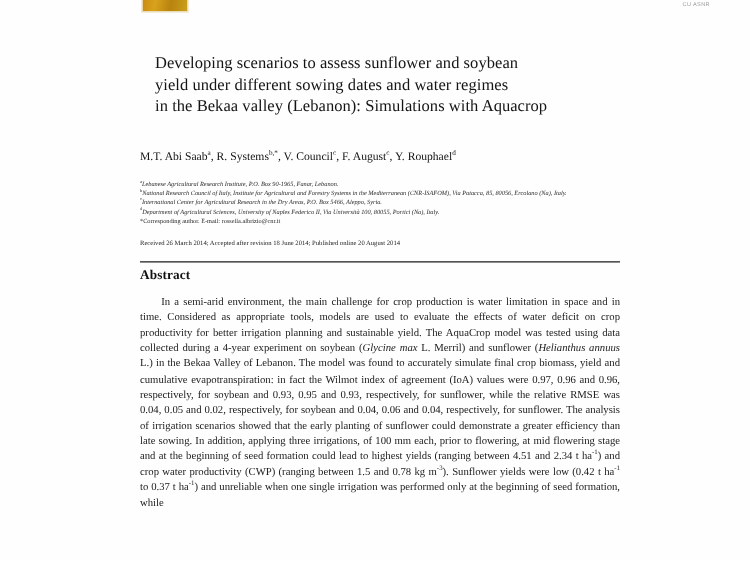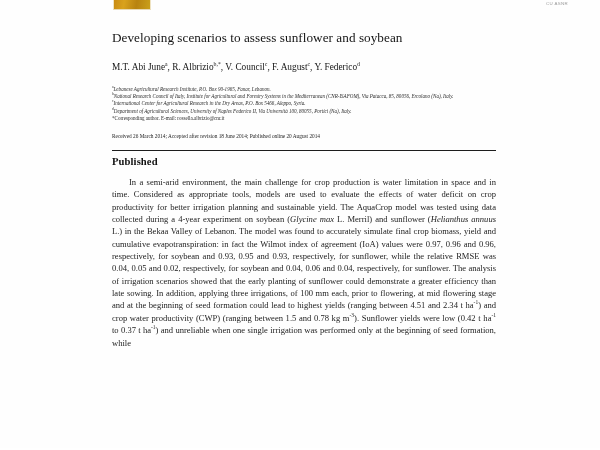--- a/index.html
+++ b/index.html
@@ -55,21 +55,21 @@
 
   
   .content {
     position: absolute;
     left: 112px;
     top: 0;
     width: 384px;
   }
 
   .title {
-    margin: 0;
+    margin: 12px;
     padding-top: 29px;
     font-size: 13.2px;
     font-weight: normal;
     line-height: 17.5px;
     letter-spacing: 0.05px;
     color: #141414;
   }
   .title .tl { display: block; white-space: nowrap; }
 
   .authors {
@@ -150,42 +150,44 @@
 
   <div class="masthead">
     <div class="journal-logo"></div>
     <div class="society-mark">CU ASNR</div>
   </div>
 
   <div class="content">
 
     <h1 class="title">
       <span class="tl">Developing scenarios to assess sunflower and soybean</span>
+      <span class="tl">yield under different sowing dates and water regimes</span>
+      <span class="tl">in the Bekaa valley (Lebanon): Simulations with Aquacrop</span>
     </h1>
 
     <p class="authors">
-      <span>M.T. Abi June</span><sup>a</sup>,
-      <span>R. Albrizio</span><sup>b,*</sup>,
+      <span>M.T. Abi Saab</span><sup>a</sup>,
+      <span>R. Systems</span><sup>b,*</sup>,
       <span>V. Council</span><sup>c</sup>,
       <span>F. August</span><sup>c</sup>,
-      <span>Y. Federico</span><sup>d</sup>
+      <span>Y. Rouphael</span><sup>d</sup>
     </p>
 
     <div class="affiliations">
       <span class="aff"><sup>a</sup><span>Lebanese Agricultural Research Institute, P.O. Box 90-1965, Fanar, Lebanon.</span></span>
       <span class="aff"><sup>b</sup><span>National Research Council of Italy, Institute for Agricultural and Forestry Systems in the Mediterranean (CNR-ISAFOM), Via Patacca, 85, 80056, Ercolano (Na), Italy.</span></span>
       <span class="aff"><sup>c</sup><span>International Center for Agricultural Research in the Dry Areas, P.O. Box 5466, Aleppo, Syria.</span></span>
       <span class="aff"><sup>d</sup><span>Department of Agricultural Sciences, University of Naples Federico II, Via Università 100, 80055, Portici (Na), Italy.</span></span>
       <span class="aff corr">*Corresponding author. E-mail: rossella.albrizio@cnr.it</span>
     </div>
 
     <p class="dates">Received 26 March 2014; Accepted after revision 18 June 2014; Published online 20 August 2014</p>
 
     <div class="rule"></div>
 
-    <h2 class="abstract-heading">Published</h2>
+    <h2 class="abstract-heading">Abstract</h2>
 
     <p class="abstract-body" id="abstract-body"><span>In a semi-arid environment, the main challenge for crop production is water limitation in space and in time. Considered as appropriate tools, models are used to evaluate the effects of water deficit on crop productivity for better irrigation planning and sustainable yield. The AquaCrop model was tested using data collected during a 4-year experiment on soybean (</span><i>Glycine max</i><span> L. Merril) and sunflower (</span><i>Helianthus annuus</i><span> L.) in the Bekaa Valley of Lebanon. The model was found to accurately simulate final crop biomass, yield and cumulative evapotranspiration: in fact the Wilmot index of agreement (IoA) values were 0.97, 0.96 and 0.96, respectively, for soybean and 0.93, 0.95 and 0.93, respectively, for sunflower, while the relative RMSE was 0.04, 0.05 and 0.02, respectively, for soybean and 0.04, 0.06 and 0.04, respectively, for sunflower. The analysis of irrigation scenarios showed that the early planting of sunflower could demonstrate a greater efficiency than late sowing. In addition, applying three irrigations, of 100 mm each, prior to flowering, at mid flowering stage and at the beginning of seed formation could lead to highest yields (ranging between 4.51 and 2.34 t ha</span><sup>-1</sup><span>) and crop water productivity (CWP) (ranging between 1.5 and 0.78 kg m</span><sup>-3</sup><span>). Sunflower yields were low (0.42 t ha</span><sup>-1</sup><span> to 0.37 t ha</span><sup>-1</sup><span>) and unreliable when one single irrigation was performed only at the beginning of seed formation, while</span></p>
 
   </div>
 
   <div class="page-cut"></div>
 </div>
 
 </body></html>

